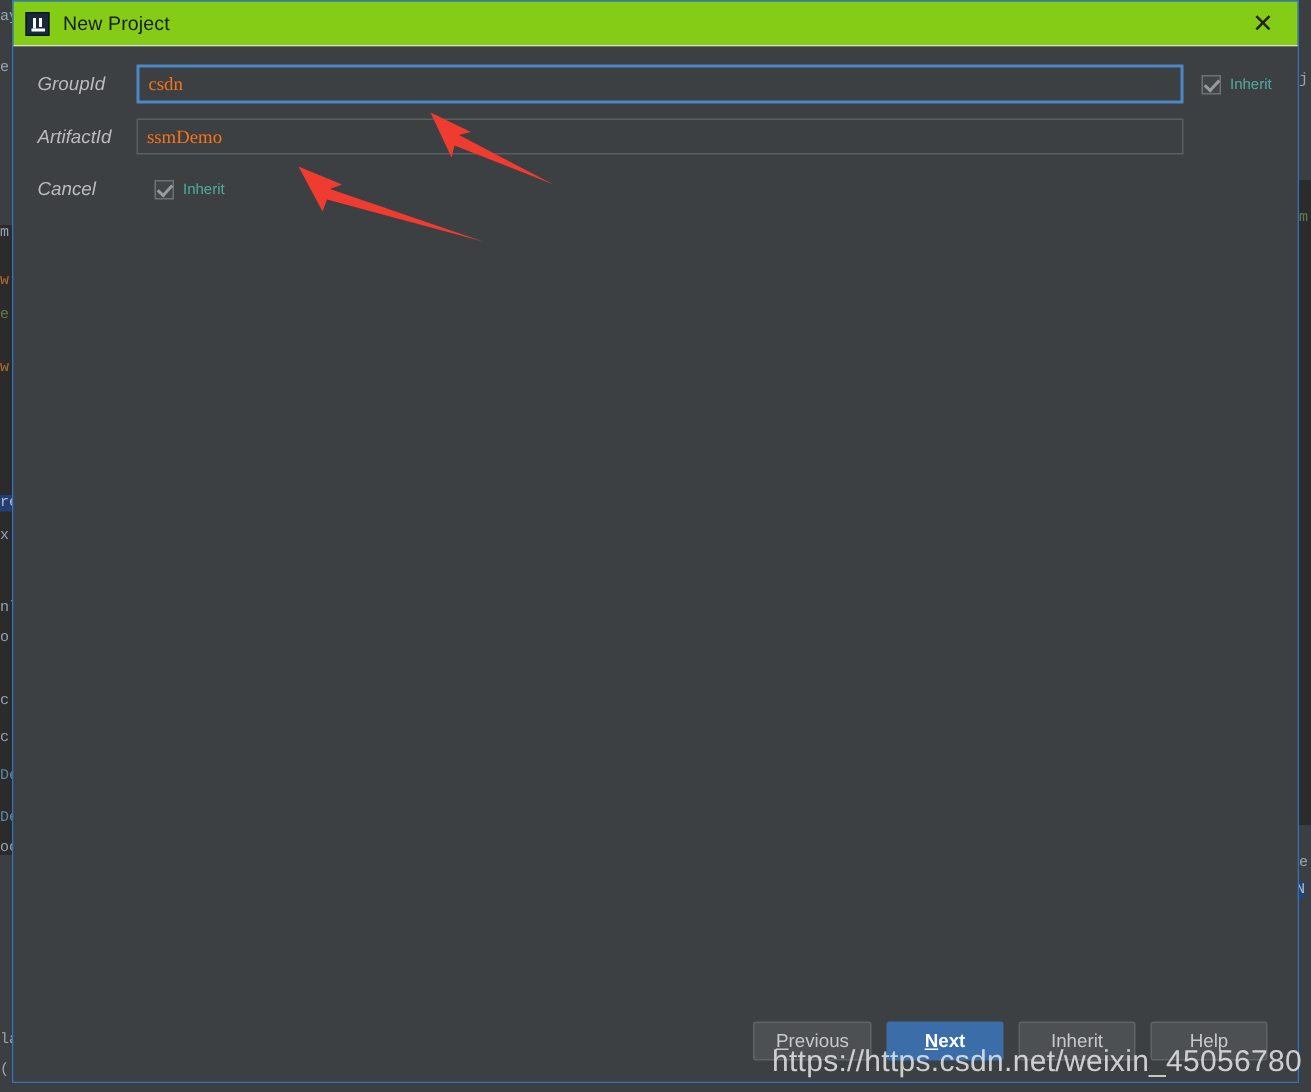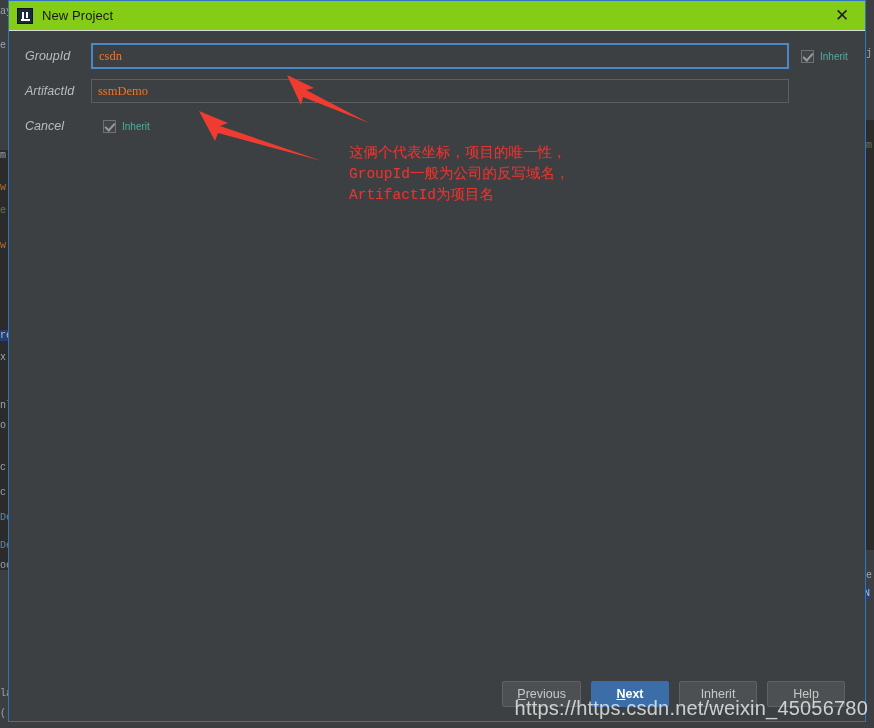--- a/index.html
+++ b/index.html
@@ -354,23 +354,20 @@
       </div>
     </div>
 
     <svg class="arrow-svg" style="left:272px; top:38px;" width="90" height="58" viewBox="0 0 90 58">
       <path d="M6,6 L33,19 L25,21 L88,54 L22,28 L20,36 Z" fill="#f03c30"></path>
     </svg>
     <svg class="arrow-svg" style="left:185px; top:72px;" width="130" height="62" viewBox="0 0 130 62">
       <path d="M5,8 L34,20 L26,23 L128,58 L24,30 L21,38 Z" fill="#f03c30"></path>
     </svg>
 
-    <div class="annot-text">这俩个代表坐标，项目的唯一性，
-GroupId一般为公司的反写域名，
-ArtifactId为项目名</div>
 
     <div class="button-bar">
       <div class="dlg-btn">
           <span class="mnem">P</span>
           <span>revious</span>
         </div>
       <div class="dlg-btn primary">
           <span class="mnem">N</span>
           <span>ext</span>
         </div>

